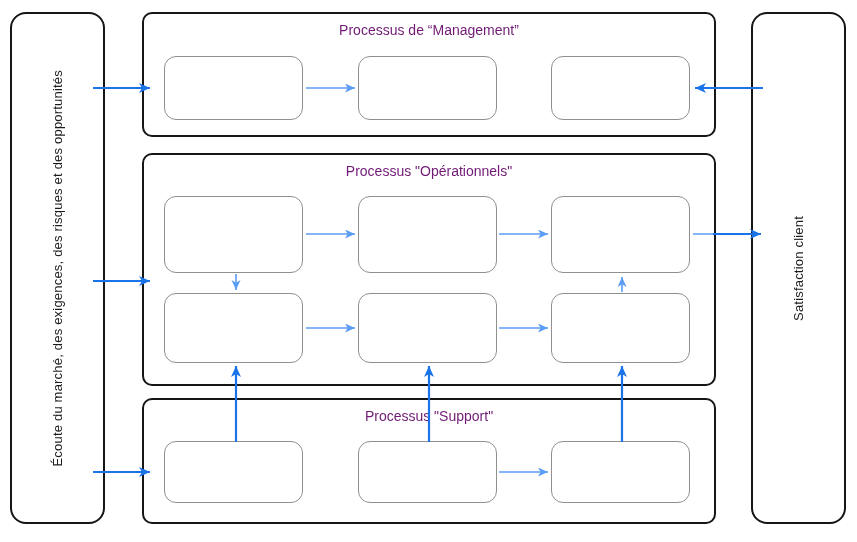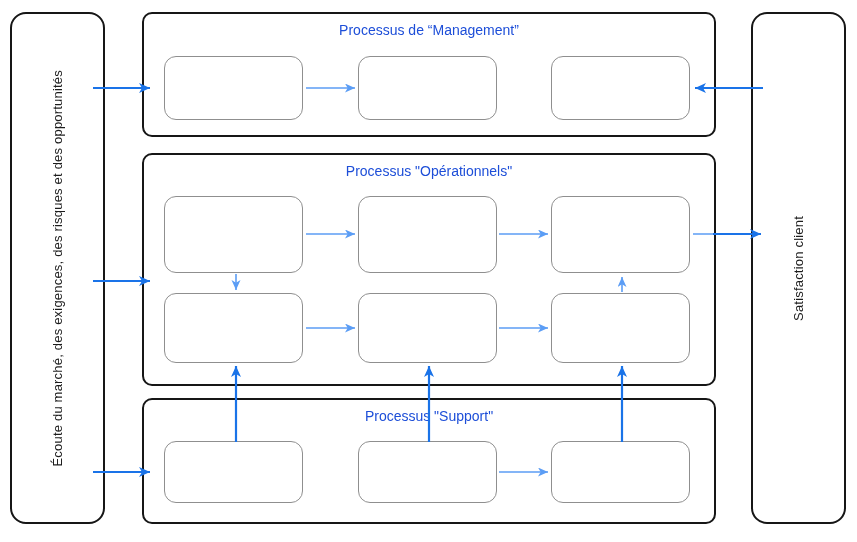--- a/index.html
+++ b/index.html
@@ -51,21 +51,21 @@
   .section--mgmt { top: 12px;  height: 121px; }
   .section--op   { top: 153px; height: 229px; }
   .section--sup  { top: 398px; height: 122px; }
   .section-title {
     position: absolute;
     top: 8px;
     left: 0;
     right: 0;
     text-align: center;
     font-size: 14px;
-    color: #1d4ed8;
+    color: #701a75;
   }
   
   .pbox {
     position: absolute;
     width: 139px;
     background: #ffffff;
     border: 1.5px solid #8f8f8f;
     border-radius: 12px;
     box-sizing: border-box;
   }

